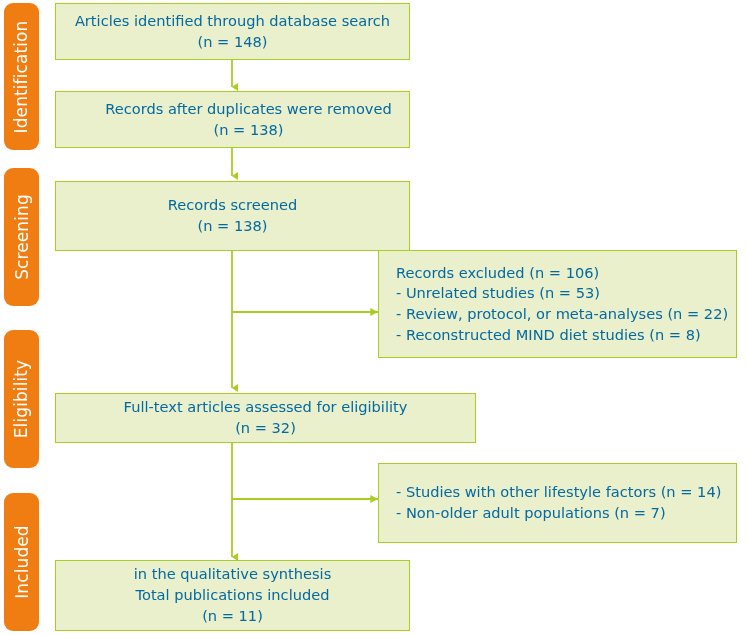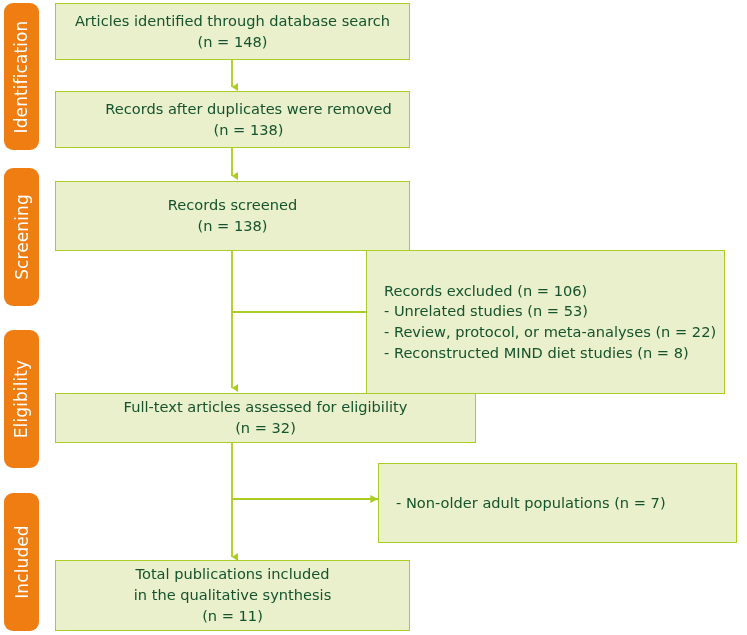--- a/index.html
+++ b/index.html
@@ -46,21 +46,21 @@
     letter-spacing: 0.1px;
     font-family: "DejaVu Sans", sans-serif;
   }
   
   .flow-box {
     position: absolute;
     background: #eaefcc;
     border: 1.6px solid #aacd23;
     box-sizing: border-box;
     z-index: 2;
-    color: #14532d;
+    color: #0369a1;
     font-size: 14.6px;
     line-height: 1.42;
   }
   .flow-box.centered {
     display: flex;
     flex-direction: column;
     align-items: center;
     justify-content: center;
     text-align: center;
   }
@@ -128,35 +128,36 @@
   <div class="flow-box centered" style="left:55px; top:91px; width:355px; height:57px;padding-left:32px;">
     <span class="flow-line">Records after duplicates were removed</span>
     <span class="flow-line">(n = 138)</span>
   </div>
 
   <div class="flow-box centered" style="left:55px; top:181px; width:355px; height:70px;">
     <span class="flow-line">Records screened</span>
     <span class="flow-line">(n = 138)</span>
   </div>
 
-  <div class="flow-box listed" style="left:366px; top:250px; width:359px; height:144px;">
+  <div class="flow-box listed" style="left:378px; top:250px; width:359px; height:108px;">
     <span class="flow-line">Records excluded (n = 106)</span>
     <span class="flow-line">- Unrelated studies (n = 53)</span>
     <span class="flow-line">- Review, protocol, or meta-analyses (n = 22)</span>
     <span class="flow-line">- Reconstructed MIND diet studies (n = 8)</span>
   </div>
 
   <div class="flow-box centered" style="left:55px; top:393px; width:421px; height:50px;">
     <span class="flow-line">Full-text articles assessed for eligibility</span>
     <span class="flow-line">(n = 32)</span>
   </div>
 
   <div class="flow-box listed" style="left:378px; top:463px; width:359px; height:80px;">
+    <span class="flow-line">- Studies with other lifestyle factors (n = 14)</span>
     <span class="flow-line">- Non-older adult populations (n = 7)</span>
   </div>
 
   <div class="flow-box centered" style="left:55px; top:560px; width:355px; height:71px;">
+    <span class="flow-line">in the qualitative synthesis</span>
     <span class="flow-line">Total publications included</span>
-    <span class="flow-line">in the qualitative synthesis</span>
     <span class="flow-line">(n = 11)</span>
   </div>
 
 </div>
 
 </body></html>

